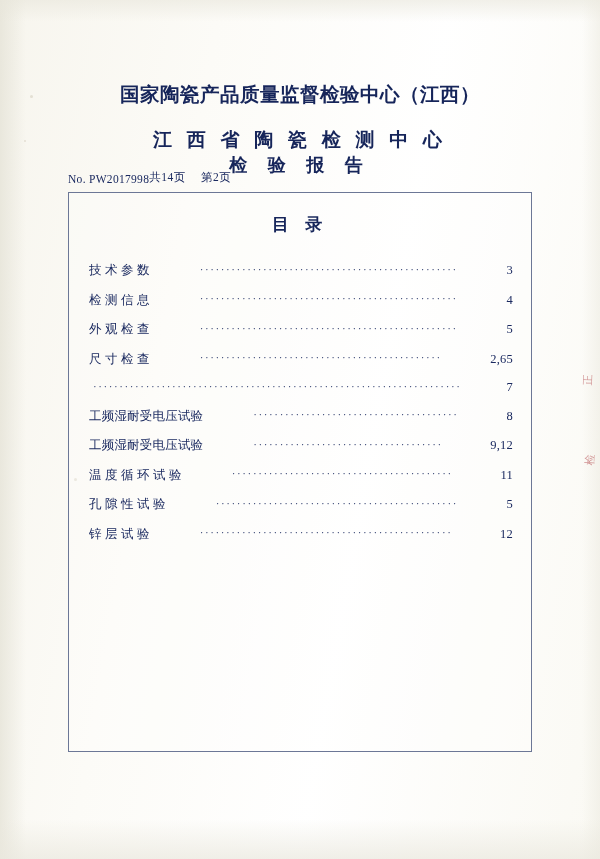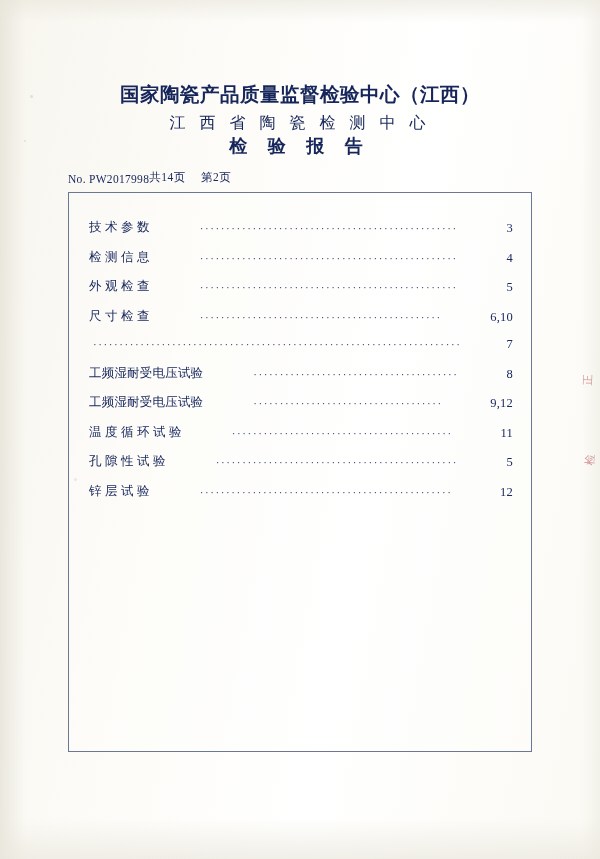--- a/index.html
+++ b/index.html
@@ -61,24 +61,24 @@
   .title-main {
     font-size: 19.5px;
     font-weight: bold;
     letter-spacing: 0.5px;
     line-height: 1.35;
     color: #16255a;
     font-family: "Liberation Serif", "DejaVu Serif", serif;
     text-align: center;
   }
   .title-sub {
-    font-size: 16px;
-    font-weight: normal;
+    font-size: 19px;
+    font-weight: bold;
     letter-spacing: 5px;
-    margin-top: 5px;
+    margin-top: 19px;
     color: #16255a;
   }
   .title-report {
     font-size: 18px;
     font-weight: bold;
     letter-spacing: 8px;
     margin-top: 0;
     color: #16255a;
   }
 
@@ -121,21 +121,21 @@
     letter-spacing: 6px;
     color: #16255a;
     margin-top: 20px;
   }
   .toc-list {
     margin-top: 26px;
     padding: 0 18px 0 20px;
   }
   .toc-item {
     display: flex;
-    align-items: flex-end;
+    align-items: center;
     font-size: 12.5px;
     color: #1b2a60;
     margin-bottom: 12.5px;
     white-space: nowrap;
     gap: 46px;
   }
   .toc-label {
     flex: 0 0 auto;
     letter-spacing: 0.2px;
   }
@@ -196,20 +196,21 @@
 
   <div class="meta-row">
     <div class="meta-no">No. PW2017998</div>
     <div class="meta-pages">
       <span>共14页</span>
       <span>第2页</span>
     </div>
   </div>
 
   <div class="doc-box">
+    <div class="toc-title">目 录</div>
     <div class="toc-list">
 
       <div class="toc-item">
         <span class="toc-label">技 术 参 数</span>
         <span class="toc-dots">······························································································</span>
         <span class="toc-page">3</span>
       </div>
 
       <div class="toc-item">
         <span class="toc-label">检 测 信 息</span>
@@ -219,21 +220,21 @@
 
       <div class="toc-item">
         <span class="toc-label">外 观 检 查</span>
         <span class="toc-dots">······························································································</span>
         <span class="toc-page">5</span>
       </div>
 
       <div class="toc-item">
         <span class="toc-label">尺 寸 检 查</span>
         <span class="toc-dots">······························································································</span>
-        <span class="toc-page">6,10</span>
+        <span class="toc-page">2,65</span>
       </div>
 
       <div class="toc-item">
         <span class="toc-dots">······························································································</span>
         <span class="toc-page">7</span>
       </div>
 
       <div class="toc-item">
         <span class="toc-label">工频湿耐受电压试验</span>
         <span class="toc-dots">······························································································</span>

